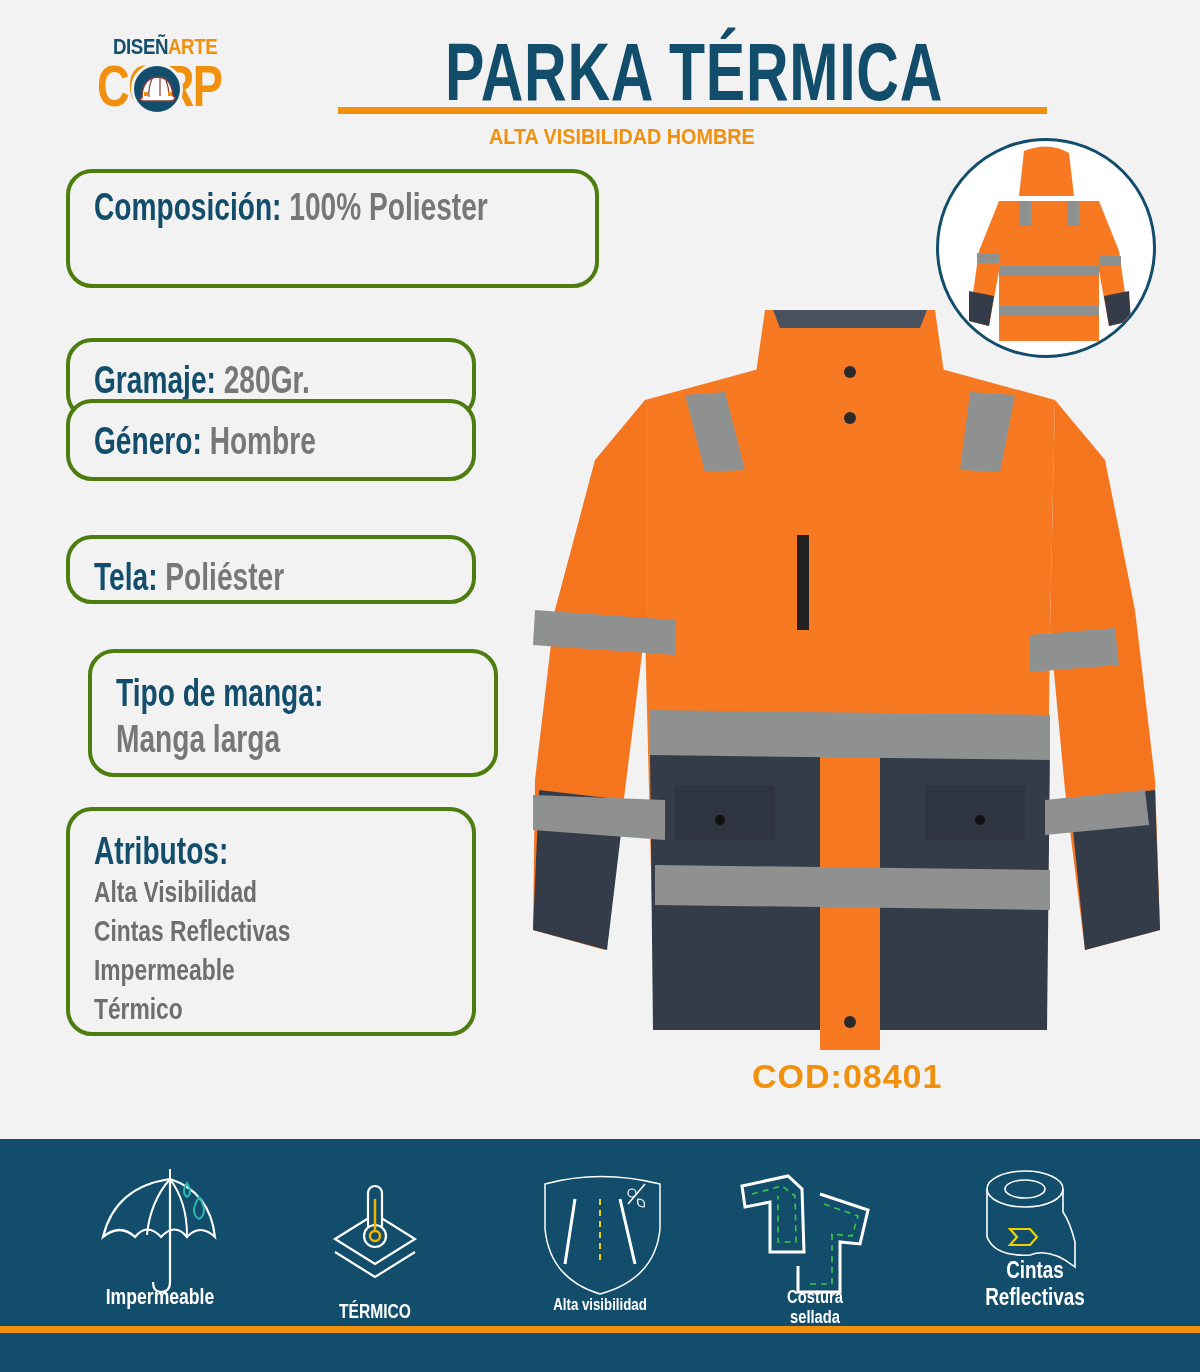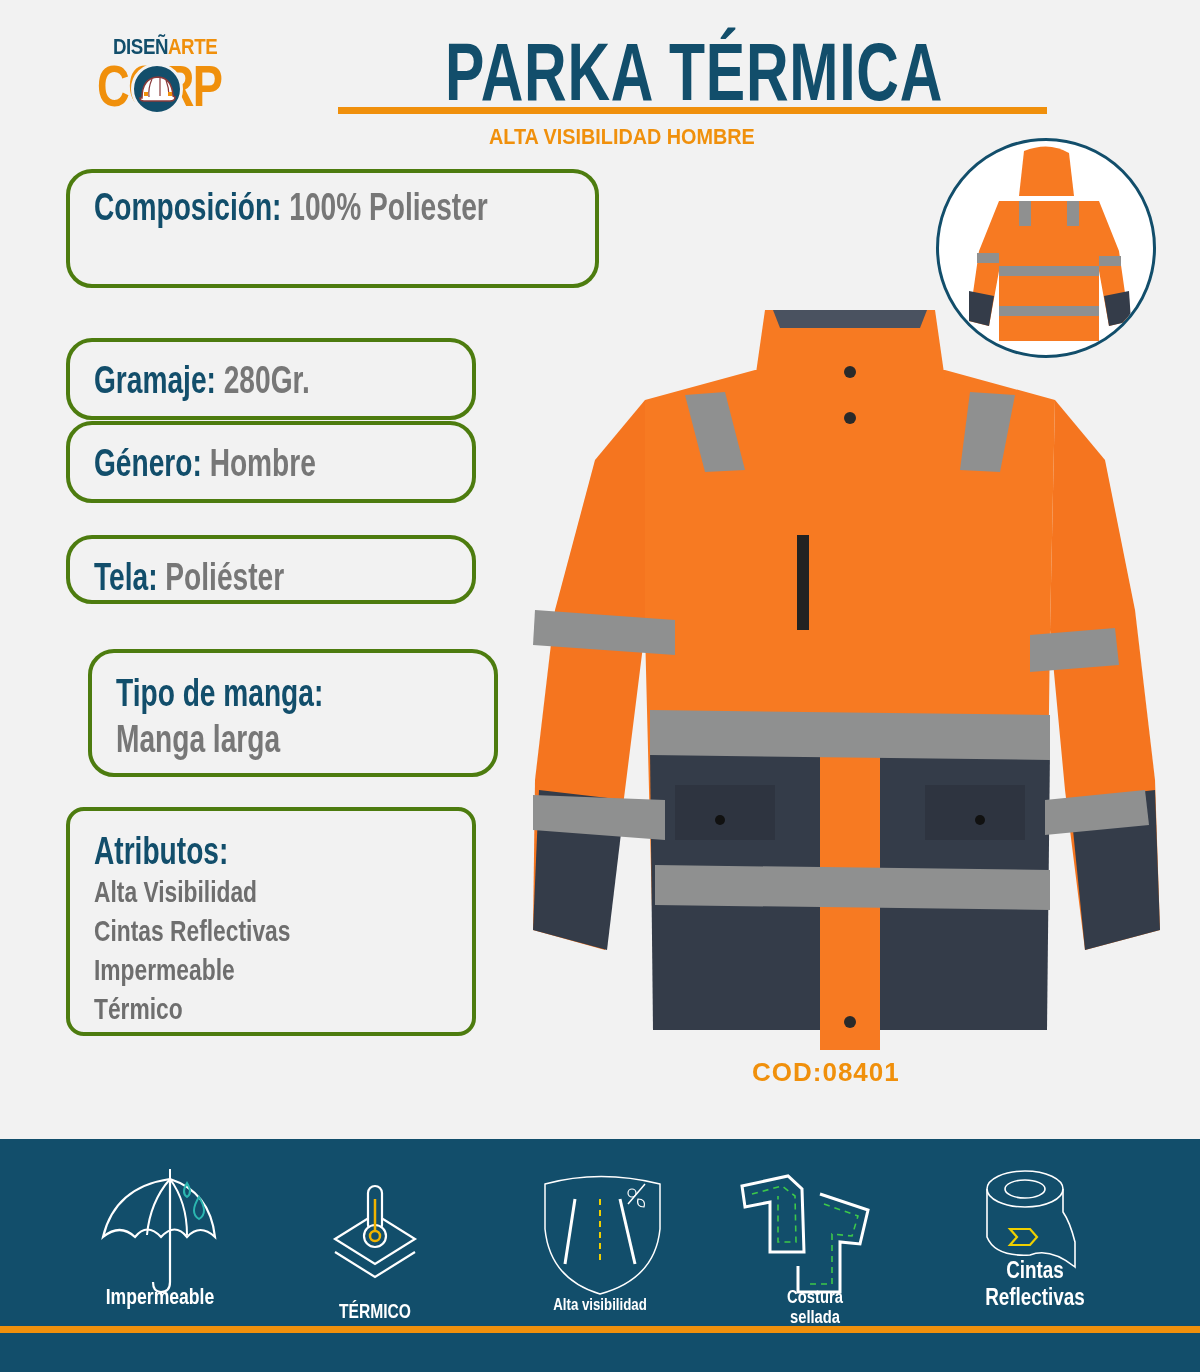--- a/index.html
+++ b/index.html
@@ -23,21 +23,21 @@
   .spec { position: absolute; border: 4px solid #4d7c0f; border-radius: 26px; background: #f2f2f2; }
   .spec .line { position: absolute; left: 24px; font-weight: bold; font-size: 38px; white-space: nowrap; transform: scaleX(0.74); transform-origin: left; line-height: 40px; }
   .spec .k { color: #124e6b; }
   .spec .v { color: #777777; }
   .spec .attr { position: absolute; left: 24px; font-weight: bold; font-size: 30px; color: #6e6e6e; white-space: nowrap; transform: scaleX(0.76); transform-origin: left; line-height: 38px; }
 
   
   .jacket { position: absolute; left: 525px; top: 310px; width: 650px; height: 740px; }
   .thumb { position: absolute; left: 936px; top: 138px; width: 220px; height: 220px; border-radius: 50%; border: 3px solid #124e6b; background: #ffffff; overflow: hidden; }
 
-  .cod { position: absolute; left: 752px; top: 1057px; font-weight: bold; font-size: 26px; color: #f0900c; letter-spacing: 1px; white-space: nowrap; }
+  .cod { position: absolute; left: 752px; top: 1057px; font-weight: bold; font-size: 34px; color: #f0900c; letter-spacing: 1px; white-space: nowrap; }
 
   
   .footer { position: absolute; left: 0; top: 1139px; width: 1200px; height: 233px; background: #124e6b; }
   .footer .orange { position: absolute; left: 0; top: 187px; width: 1200px; height: 7px; background: #f0900c; }
   .feat { position: absolute; top: 0; text-align: center; }
   .feat svg { position: absolute; }
   .feat .lbl { position: absolute; color: #ffffff; font-weight: bold; white-space: nowrap; transform-origin: center; line-height: 24px; }
 </style>
 </head>
 <body>
@@ -60,34 +60,34 @@
 <div class="subtitle">ALTA VISIBILIDAD HOMBRE</div>
 
 <div class="spec" style="left:66px; top:169px; width:533px; height:119px;">
   <div class="line" style="top:14px;"><span class="k">Composición:</span> <span class="v">100% Poliester</span></div>
 </div>
 
 <div class="spec" style="left:66px; top:310px; width:410px; height:82px;margin-top:28px;">
   <div class="line" style="top:18px;"><span class="k">Gramaje:</span> <span class="v">280Gr.</span></div>
 </div>
 
-<div class="spec" style="left:66px; top:421px; width:410px; height:82px;">
+<div class="spec" style="left:66px; top:399px; width:410px; height:82px;">
   <div class="line" style="top:18px;"><span class="k">Género:</span> <span class="v">Hombre</span></div>
 </div>
 
 <div class="spec" style="left:66px; top:535px; width:410px; height:69px;">
   <div class="line" style="top:18px;"><span class="k">Tela:</span> <span class="v">Poliéster</span></div>
 </div>
 
 <div class="spec" style="left:66px; top:649px; width:410px; height:128px;margin-left:22px;">
   <div class="line" style="top:20px;"><span class="k">Tipo de manga:</span></div>
   <div class="line" style="top:66px;"><span class="v">Manga larga</span></div>
 </div>
 
-<div class="spec" style="left:66px; top:807px; width:410px; height:229px;border-radius:18px;">
+<div class="spec" style="left:66px; top:807px; width:410px; height:229px;">
   <div class="line" style="top:20px;"><span class="k">Atributos:</span></div>
   <div class="attr" style="top:62px;">Alta Visibilidad</div>
   <div class="attr" style="top:101px;">Cintas Reflectivas</div>
   <div class="attr" style="top:140px;">Impermeable</div>
   <div class="attr" style="top:179px;">Térmico</div>
 </div>
 
 <div class="jacket">
   <svg width="650" height="740" viewBox="0 0 650 740">
 

